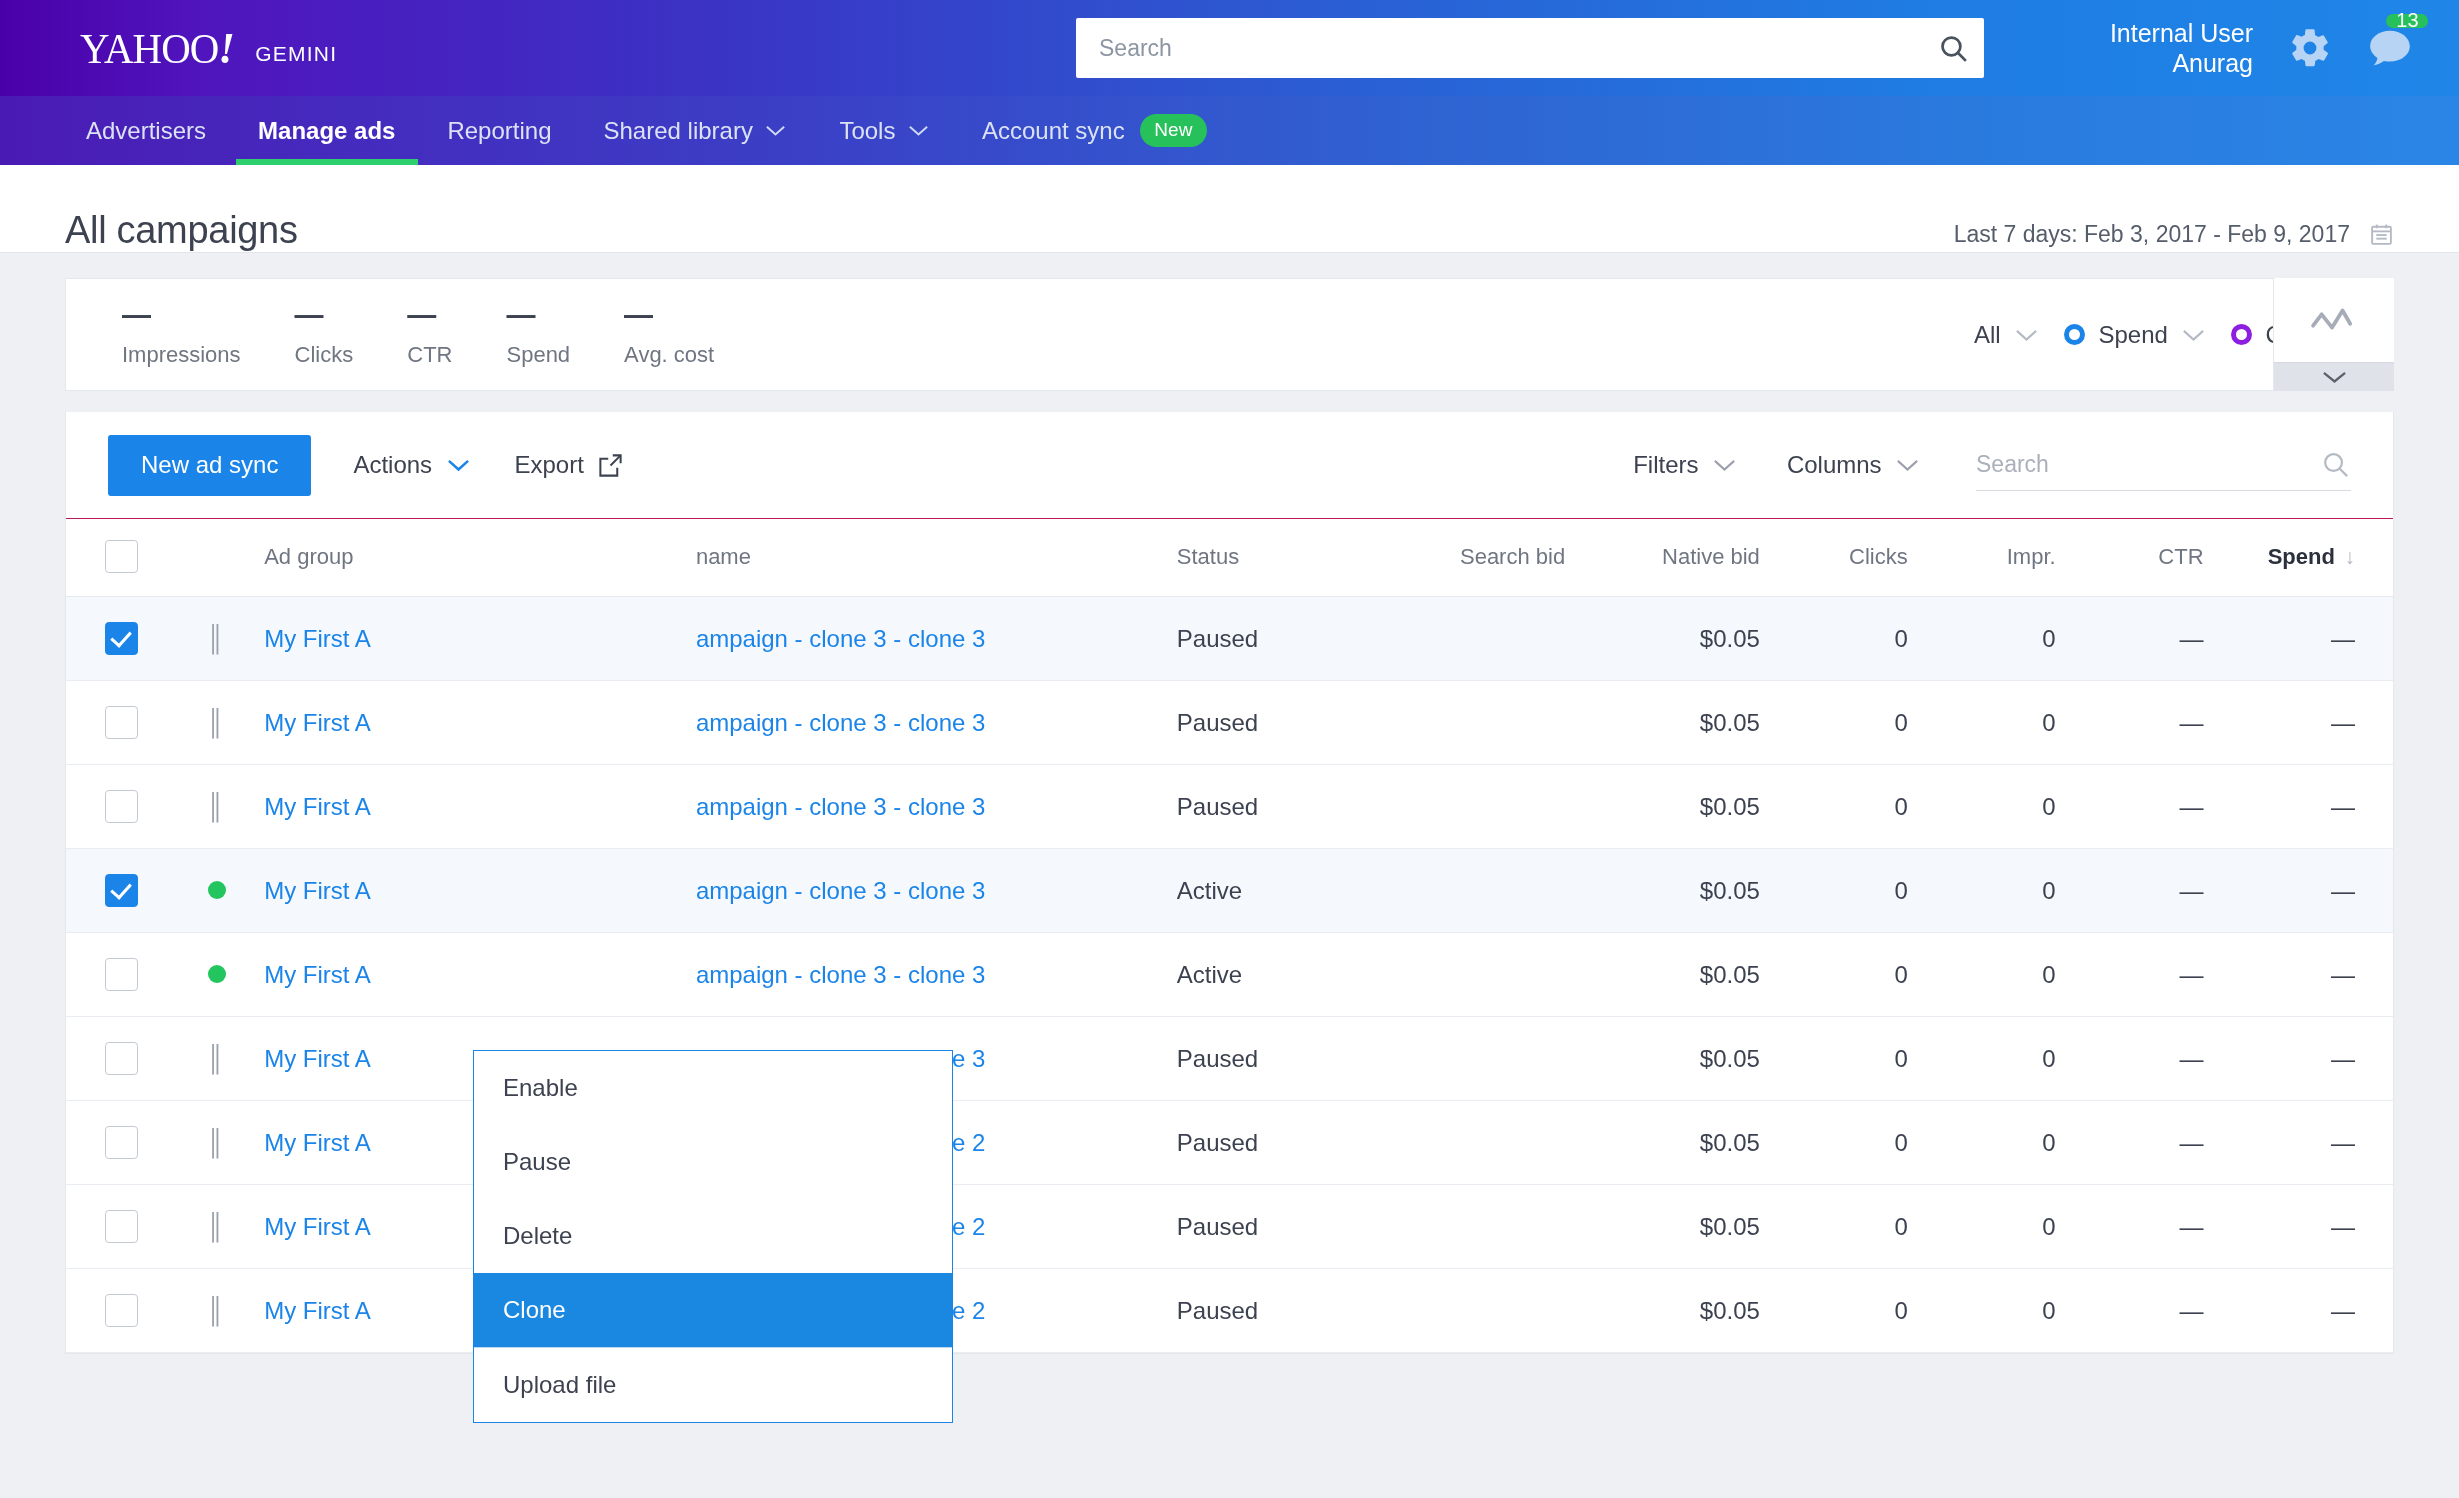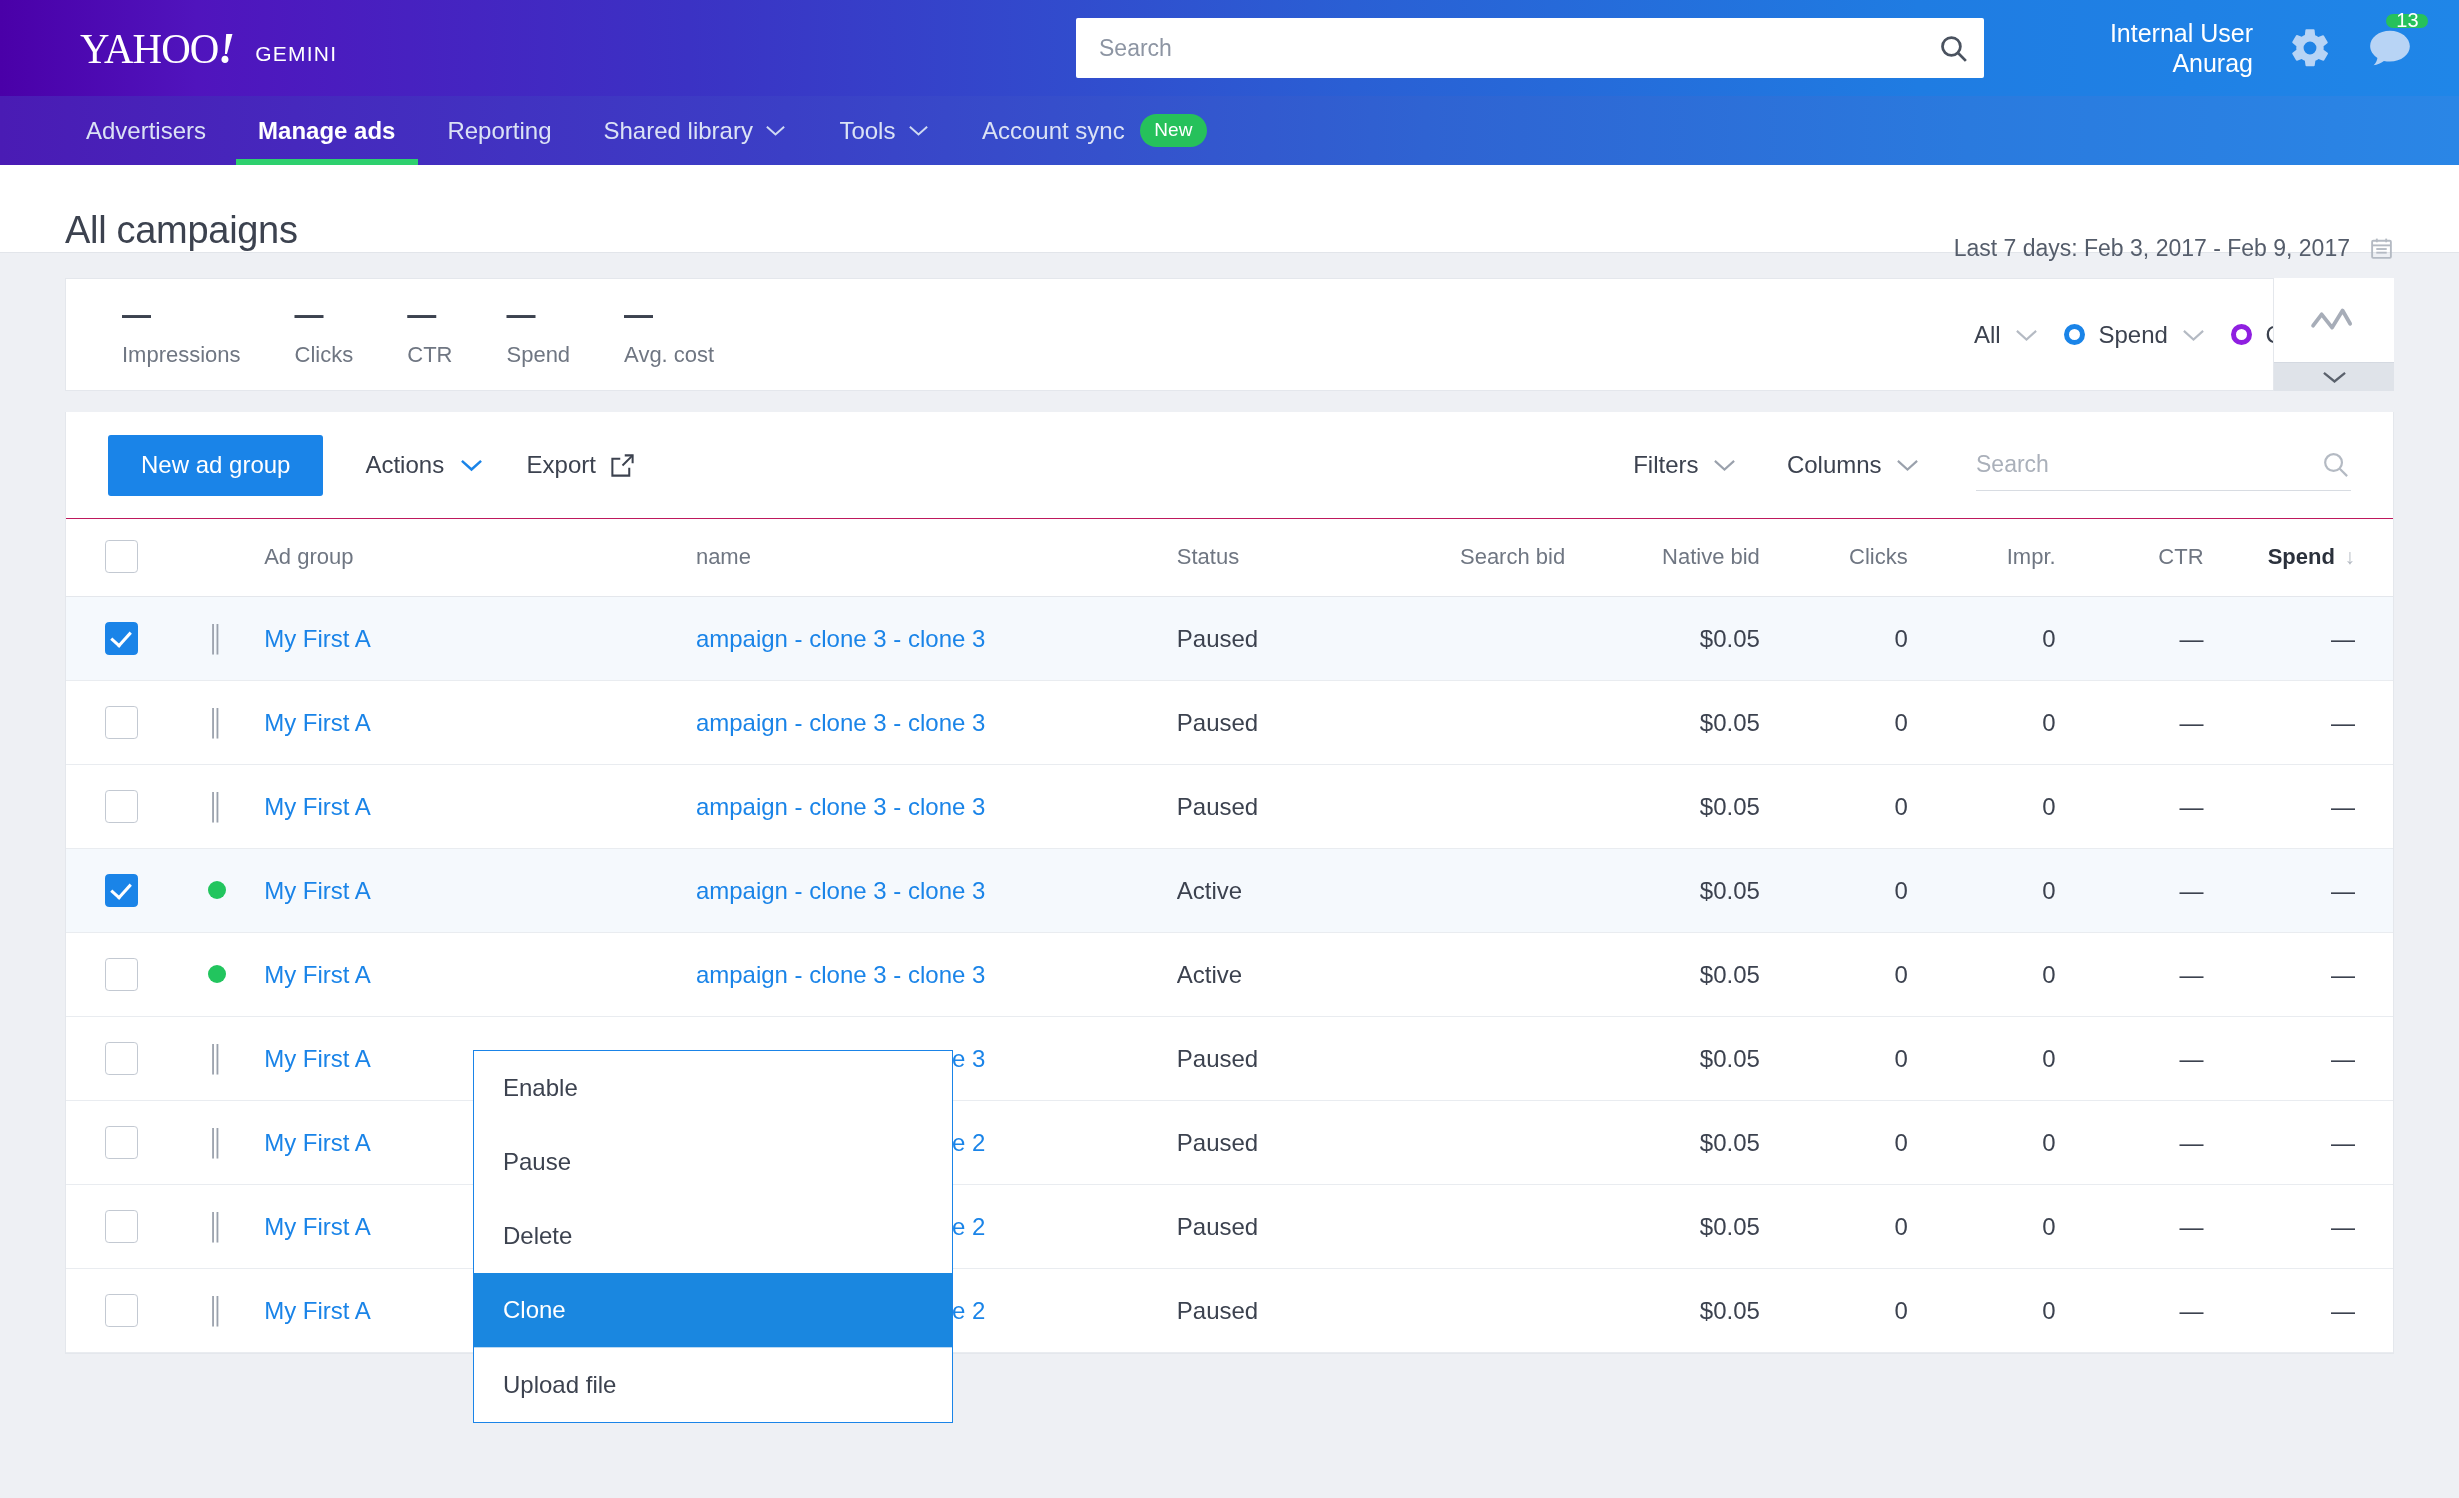--- a/index.html
+++ b/index.html
@@ -75,21 +75,21 @@
   .pill-new {
     background: #26c15b; color: #fff; font-size: 19px; font-weight: 500;
     padding: 4.8px 14.4px 5.8px; border-radius: 17.3px; margin-left: 3.8px;
   }
   .chev { display: inline-block; }
 
   
   .page-head { background: #fff; padding: 0 65px; position: relative; }
   .page-title { font-size: 38px; color: #3c424f; font-weight: 400; padding-top: 44px; letter-spacing: -0.3px; }
   .daterange {
-    position: absolute; right: 65px; top: 70px;
+    position: absolute; right: 65px; top: 56px;
     font-size: 23px; color: #555d6b; display: flex; align-items: center; gap: 19px; cursor: pointer;
   }
   .tabs { display: flex; gap: 0; padding-top: 37px; }
   .tab {
     position: relative; font-size: 24px; color: #3c424f; padding: 0 23px 21px; cursor: pointer;
   }
   .tab:first-child { padding-left: 0; }
   .tab.active { font-weight: 700; }
   .tab.active::after {
     content: ""; position: absolute; left: 23px; right: 23px; bottom: 0; height: 5.8px; background: #2ed06e;
@@ -350,21 +350,21 @@
       <div class="bot">
         <svg width="29" height="17.3" viewBox="0 0 30 18" fill="none" stroke="#5a616c" stroke-width="2.4">
             <polyline points="4,5 15,14 26,5"></polyline>
           </svg>
       </div>
     </div>
   </div>
 
   <div class="table-card">
     <div class="toolbar">
-      <button class="btn-primary">New ad group</button>
+      <button class="btn-primary">New ad sync</button>
       <div class="tb-item">
         <span>Actions</span>
         <span>
           <svg width="27" height="16.3" viewBox="0 0 28 17" fill="none" stroke="#1a84e8" stroke-width="2.6">
               <polyline points="4,4 14,13 24,4"></polyline>
             </svg>
         </span>
       </div>
       <div class="tb-item">
         <span>Export</span>

